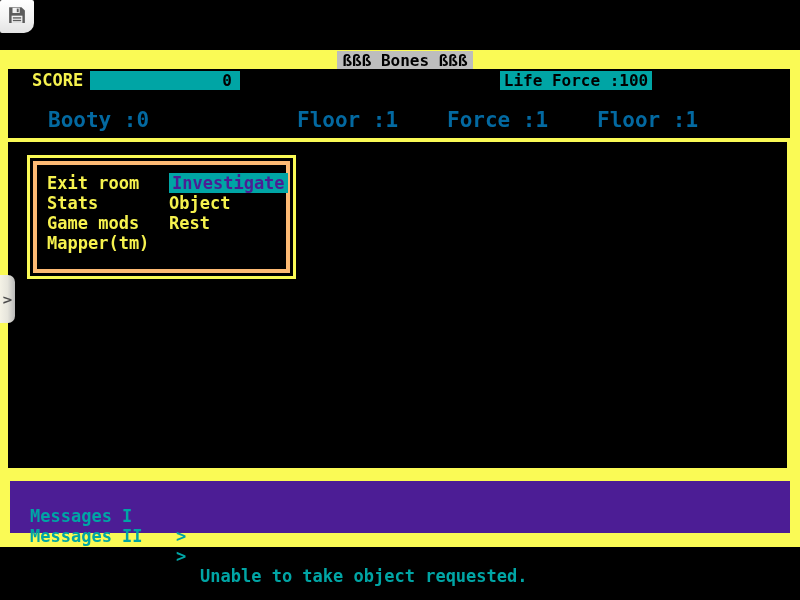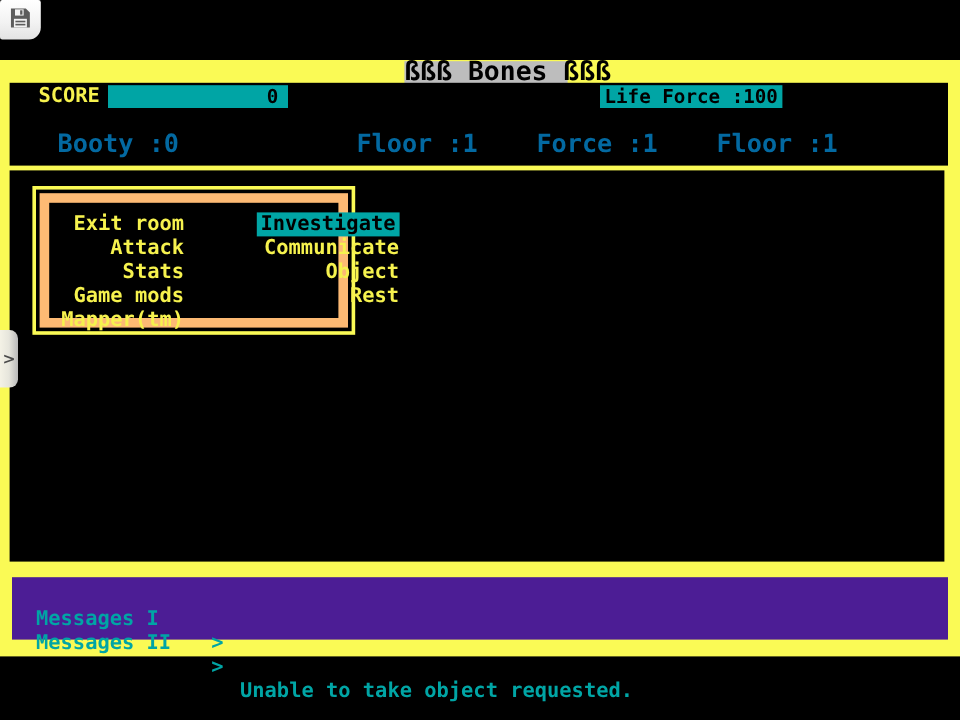--- a/index.html
+++ b/index.html
@@ -11,45 +11,45 @@
   .save-btn{
     position:absolute;left:0;top:0;width:34px;height:33px;
     background:linear-gradient(180deg,#ffffff 0%,#f3f3f3 55%,#e3e3e3 100%);
     border-radius:2px 2px 10px 2px;
     display:flex;align-items:center;justify-content:center;cursor:pointer;
   }
   
   .frame{position:absolute;left:0;top:50px;width:800px;height:497px;background:#fafa55;}
   .title-patch{
     position:absolute;left:337px;top:51px;width:136px;height:19px;background:#bdbdbd;
-    color:#000;font-size:22px;line-height:19px;text-align:center;white-space:pre;
+    color:#000;font-size:16px;line-height:19px;text-align:center;white-space:pre;
   }
   
   .stats-panel{position:absolute;left:8px;top:69px;width:782px;height:69px;background:#000;}
   .score-label{position:absolute;left:24px;top:2px;font-size:17px;color:#f6f24e;line-height:19px;white-space:pre;}
   .score-bar{
     position:absolute;left:82px;top:2px;width:150px;height:19px;background:#00a5a5;
     color:#000;font-size:16px;line-height:19px;text-align:right;padding-right:8px;box-sizing:border-box;
   }
   .life-force{
     position:absolute;left:492px;top:2px;width:152px;height:19px;background:#00a5a5;
     color:#000;font-size:16px;line-height:19px;text-align:center;white-space:pre;
   }
   .stat{position:absolute;top:41px;font-size:21px;color:#0369a1;line-height:20px;white-space:pre;}
   .stat.s0{left:40px}.stat.s1{left:289px}.stat.s2{left:439px}.stat.s3{left:589px}
   
   .viewport{position:absolute;left:8px;top:142px;width:779px;height:326px;background:#000;}
   .menu-outer{position:absolute;left:19px;top:13px;width:269px;height:124px;border:3px solid #fafa55;box-sizing:border-box;}
-  .menu-inner{position:absolute;left:3px;top:3px;right:3px;bottom:3px;border:8px solid #fdba74;text-align:right;}
+  .menu-inner{position:absolute;left:3px;top:3px;right:3px;bottom:3px;border:4px solid #fdba74;}
   .menu-col{position:absolute;top:8px;}
   .menu-col.c1{left:10px;}
   .menu-col.c2{left:132px;}
   .menu-item{display:block;height:20px;font-size:17px;line-height:20px;color:#f6f24e;white-space:pre;cursor:pointer;}
   .menu-item.selected{height:20px;}
-  .menu-item.selected span{background:#00a5a5;color:#000000;padding:0 3px;display:inline-block;line-height:20px;margin-left:41px;}
+  .menu-item.selected span{background:#00a5a5;color:#4c1d95;padding:0 3px;display:inline-block;line-height:20px;}
   
   .drawer-tab{
     position:absolute;left:0;top:275px;width:15px;height:48px;
     background:linear-gradient(90deg,#f4f2e6 0%,#e6e5dc 50%,#b9b9b9 100%);
     border-radius:0 7px 7px 0;display:flex;align-items:center;justify-content:center;
     cursor:pointer;
   }
   .drawer-tab .chev{font-family:"DejaVu Sans",sans-serif;font-size:13px;color:#4a4a4a;font-weight:bold;}
   
   .messages-panel{position:absolute;left:10px;top:481px;width:780px;height:52px;background:#4c1d95;}
@@ -89,28 +89,26 @@
     <span class="stat s1">Floor :1</span>
     <span class="stat s2">Force :1</span>
     <span class="stat s3">Floor :1</span>
   </div>
 
   <div class="viewport">
     <div class="menu-outer">
       <div class="menu-inner">
         <div class="menu-col c1">
           <span class="menu-item">Exit room</span>
-          <span class="menu-item">Attack</span>
           <span class="menu-item">Stats</span>
           <span class="menu-item">Game mods</span>
           <span class="menu-item">Mapper(tm)</span>
         </div>
         <div class="menu-col c2">
           <span class="menu-item selected"><span>Investigate</span></span>
-          <span class="menu-item">Communicate</span>
           <span class="menu-item">Object</span>
           <span class="menu-item">Rest</span>
         </div>
       </div>
     </div>
   </div>
 
   <div class="drawer-tab">
     <span class="chev">&gt;</span>
   </div>

